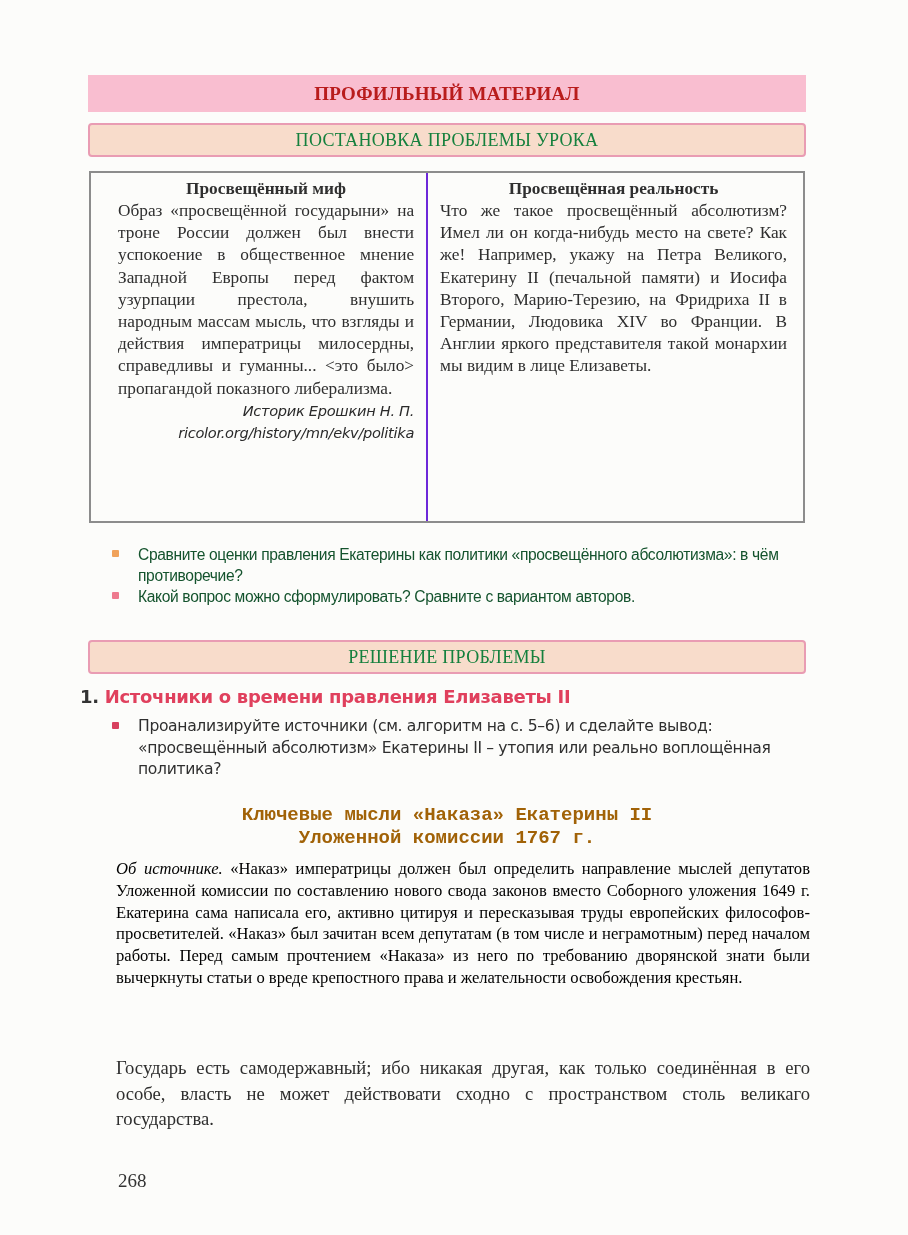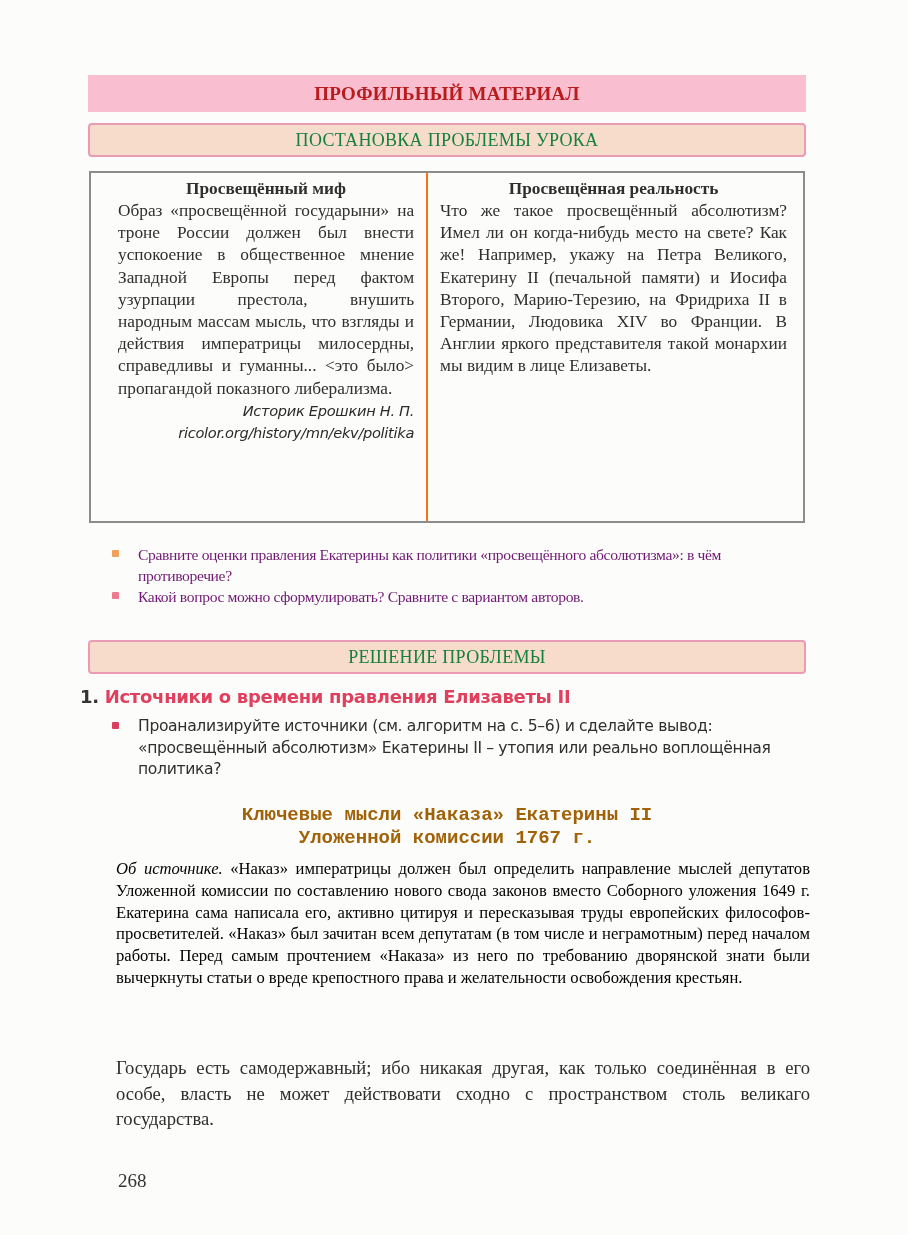--- a/index.html
+++ b/index.html
@@ -22,27 +22,27 @@
     letter-spacing:0.3px;
   }
   .band-sub.b1 { top:123px; }
   .band-sub.b2 { top:640px; }
 
   .compare {
     position:absolute; left:89px; top:171px; width:716px; height:352px;
     border:2px solid #8c8c8c; box-sizing:border-box; display:flex;
   }
   .col { box-sizing:border-box; padding:4px 12px 0 26px; font-family:"Liberation Serif", serif; font-size:17.3px; line-height:22.2px; color:#2f2f2f; }
-  .col.left { width:338px; border-right:2px solid #f97316; padding-left:27px; padding-right:12px; }
+  .col.left { width:338px; border-right:2px solid #6d28d9; padding-left:27px; padding-right:12px; }
   .col.right { width:376px; padding-left:12px; padding-right:16px; }
   .col h3 { margin:0 0 0 0; text-align:center; font-size:17.3px; font-weight:bold; line-height:23px; }
   .col p { margin:0; text-align:justify; }
   .cite { font-family:"DejaVu Sans", sans-serif; font-style:italic; font-size:14.6px; text-align:right; line-height:22px; color:#2a2a2a; letter-spacing:-0.3px; }
 
-  .bullets { position:absolute; left:108px; top:544px; width:702px; font-family:Liberation Serif, serif; font-size:15.6px; line-height:21px; color:#701a75; letter-spacing:-0.35px; }
+  .bullets { position:absolute; left:108px; top:544px; width:702px; font-family:Liberation Sans, sans-serif; font-size:15.6px; line-height:21px; color:#14532d; letter-spacing:-0.35px; }
   .bullet-row { position:relative; padding-left:30px; }
   .dot { position:absolute; left:4px; top:6px; width:7px; height:7px; border-radius:1px; }
 
   .section-title { position:absolute; left:80px; top:686px; font-family:"DejaVu Sans", sans-serif; font-weight:bold; font-size:18px; color:#e0405d; letter-spacing:-0.3px; }
   .section-title .num { color:#333; }
 
   .task { position:absolute; left:108px; top:716px; width:702px; font-family:"DejaVu Sans", sans-serif; font-size:15.6px; line-height:21.5px; color:#2f2f2f; letter-spacing:-0.35px; }
 
   .doc-title { position:absolute; left:88px; width:718px; text-align:center; top:804px; font-family:Liberation Mono, monospace; font-weight:bold; font-size:19px; line-height:23px; color:#a16207; }
 

